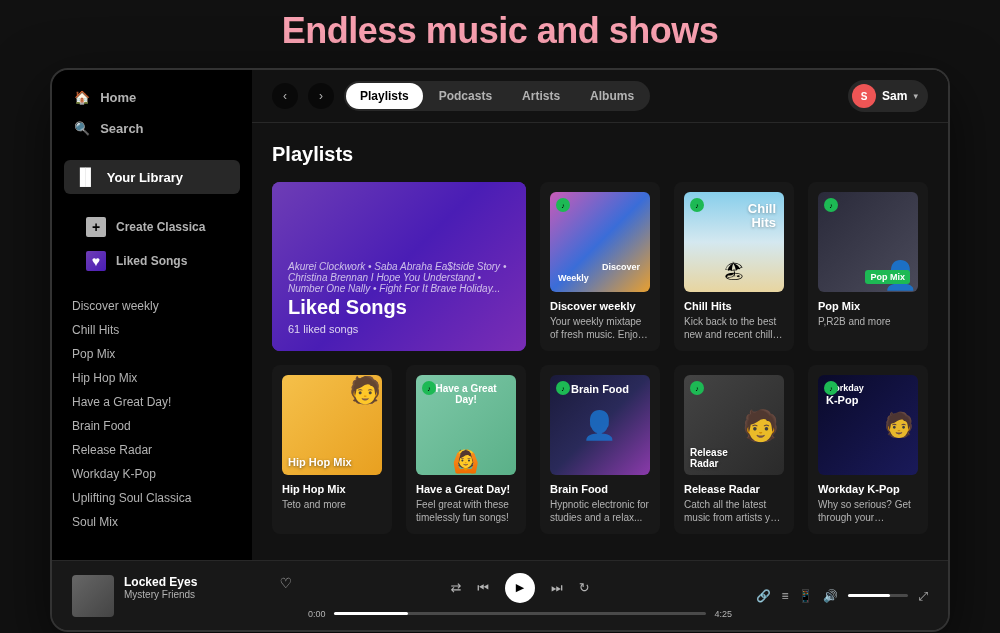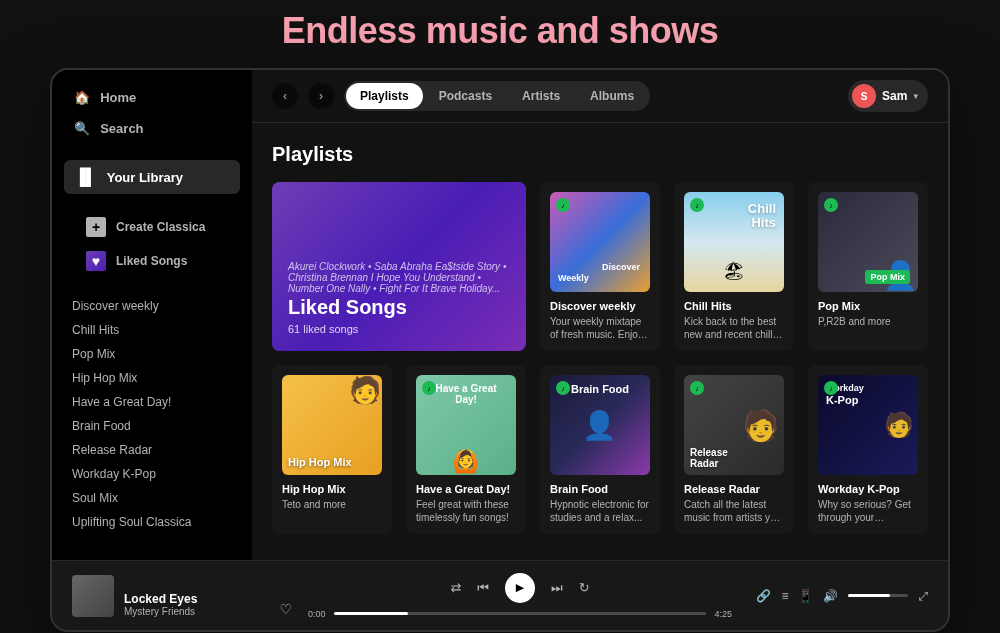--- a/index.html
+++ b/index.html
@@ -306,21 +306,21 @@
       background: #181818;
       border-top: 1px solid #282828;
       padding: 8px 20px;
       display: flex;
       align-items: center;
       gap: 16px;
       height: 70px;
     }
     .player-track {
       display: flex;
-      align-items: flex-end;
+      align-items: flex-start;
       gap: 10px;
       width: 220px;
     }
     .player-thumb {
       width: 42px;
       height: 42px;
       background: #555;
       border-radius: 4px;
       flex-shrink: 0;
     }
@@ -502,22 +502,22 @@
 
         <div class="sidebar-library-list">
           <div class="lib-item">Discover weekly</div>
           <div class="lib-item">Chill Hits</div>
           <div class="lib-item">Pop Mix</div>
           <div class="lib-item">Hip Hop Mix</div>
           <div class="lib-item">Have a Great Day!</div>
           <div class="lib-item">Brain Food</div>
           <div class="lib-item">Release Radar</div>
           <div class="lib-item">Workday K-Pop</div>
+          <div class="lib-item">Uplifting Soul Classica</div>
           <div class="lib-item">Soul Mix</div>
-          <div class="lib-item">Uplifting Soul Classica</div>
 
         </div>
       </nav>
 
       <div class="content">
 
         <div class="topbar">
           <div class="topbar-left">
             <div class="nav-btn">‹</div>
             <div class="nav-btn">›</div>

